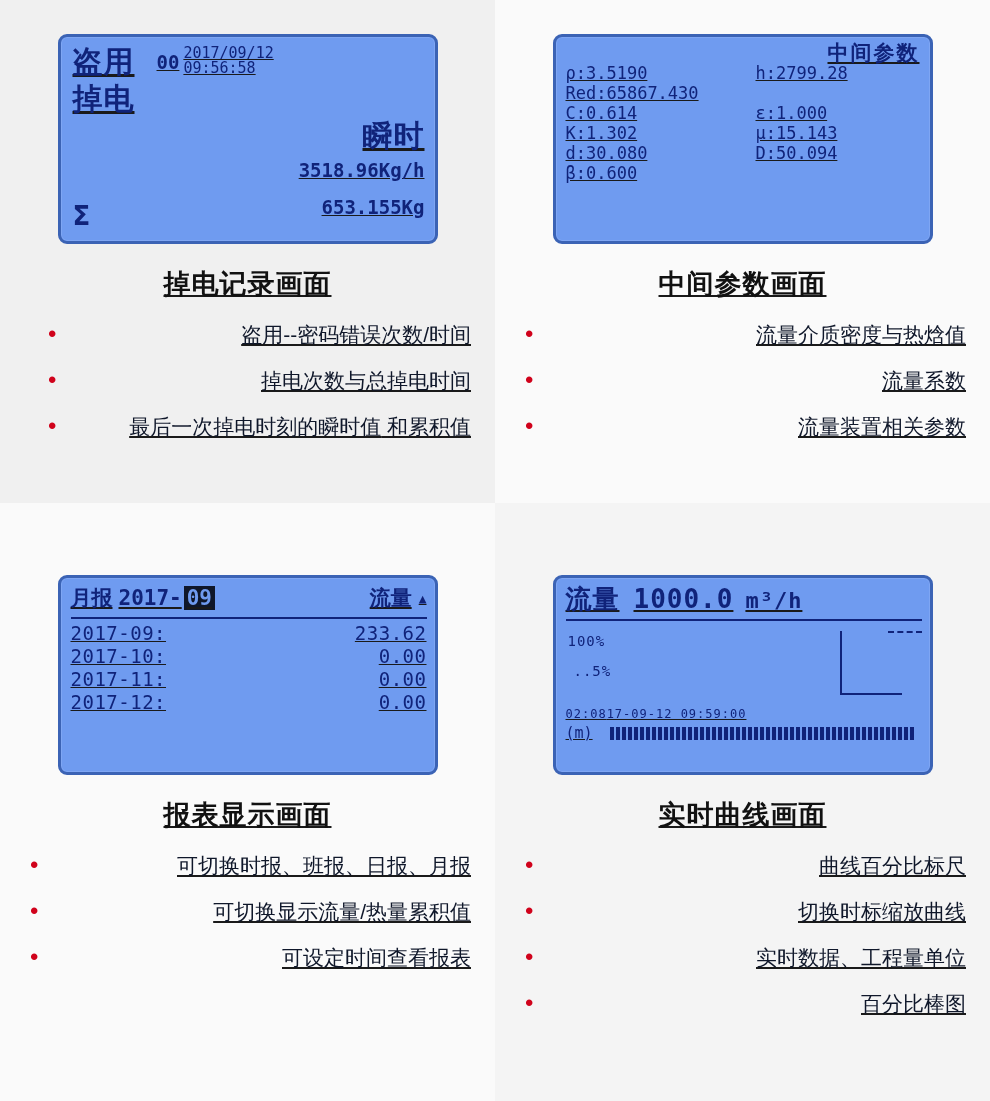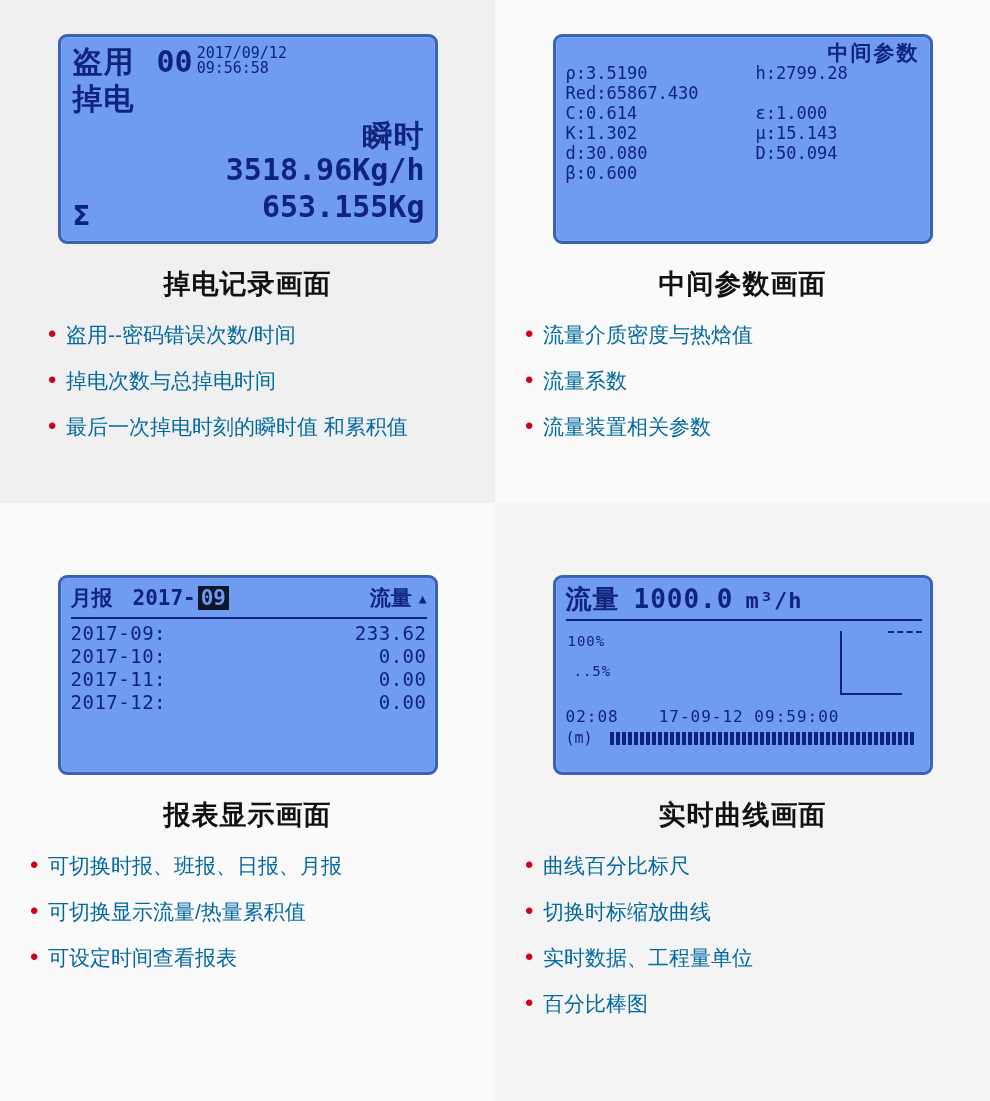--- a/index.html
+++ b/index.html
@@ -13,20 +13,21 @@
     font-family: "Liberation Sans", sans-serif;
     color: #1a1a1a;
     overflow: hidden;
   }
   .grid {
     display: grid;
     grid-template-columns: 495px 495px;
     grid-template-rows: 503px 598px;
     width: 898px;
     height: 1101px;
+    text-decoration: underline;
   }
   .cell {
     position: relative;
     box-sizing: border-box;
     padding: 0 18px;
   }
   .cell.bg-grey { background: #f0f0f0; }
   .cell.bg-white { background: #fafafa; }
   .cell.bg-light { background: #f4f4f4; }
 
@@ -54,21 +55,21 @@
   .s1 { padding: 8px 10px 0 12px; }
   .s1-row { display: flex; align-items: flex-end; }
   .s1-label {
     font-family: "DejaVu Sans", sans-serif;
     font-size: 30px;
     font-weight: bold;
     letter-spacing: 1px;
     line-height: 34px;
   }
   .s1-val {
-    font-size: 30px;
+    font-size: 19px;
     font-weight: bold;
     line-height: 34px;
   }
   .s1-stack {
     display: flex;
     flex-direction: column;
     line-height: 15px;
     font-size: 15px;
     margin-left: 4px;
     padding-bottom: 3px;
@@ -148,24 +149,23 @@
   }
   .s4-curve {
     position: absolute;
     left: 274px; top: 10px;
     width: 60px; height: 62px;
     border-left: 2px solid #10237a;
     border-bottom: 2px solid #10237a;
   }
   .s4-timerow {
     display: flex;
-    font-size: 16px;
+    font-size: 12px;
     letter-spacing: 1px;
     margin-top: 2px;
-    gap: 40px;
   }
   .s4-timerow .t2 { }
   .s4-barrow { display: flex; align-items: center; margin-top: 3px; }
   .s4-unit2 { font-size: 15px; width: 44px; }
   .s4-bar {
     flex: 1;
     height: 13px;
     background: repeating-linear-gradient(90deg,#10237a 0 4px, #6f9bf0 4px 6px);
     margin-right: 6px;
   }
@@ -183,21 +183,22 @@
     margin: 18px 0 0 0;
     padding: 0 6px 0 10px;
     list-style: none;
   }
   .bullets li {
     position: relative;
     font-size: 21px;
     line-height: 30px;
     margin-bottom: 16px;
     padding-left: 20px;
-    color: #0369a1;
+    color: #0f172a;
+    text-align: right;
   }
   .bullets li::before {
     content: "\2022";
     position: absolute;
     left: 2px;
     top: -1px;
     color: #d0021b;
     font-size: 24px;
   }
   .bullets.indent-1 { padding-left: 28px; }
@@ -260,21 +261,21 @@
       <li>流量系数</li>
       <li>流量装置相关参数</li>
     </ul>
   </div>
 
   <div class="cell bg-white">
     <div class="lcd lcd-3">
       <div class="s3">
         <div class="s3-head">
           <span class="cn">月报</span>
-          <span style="margin-left:20px;text-align:right;">2017-</span>
+          <span style="margin-left:6px;text-align:right;">2017-</span>
           <span class="s3-sel">09</span>
           <span class="s3-flow">流量</span>
           <span class="s3-arrow">▲</span>
         </div>
         <div class="s3-rule"></div>
         <div class="s3-row">
           <span class="k">2017-09:</span>
           <span class="v">233.62</span>
         </div>
         <div class="s3-row">

